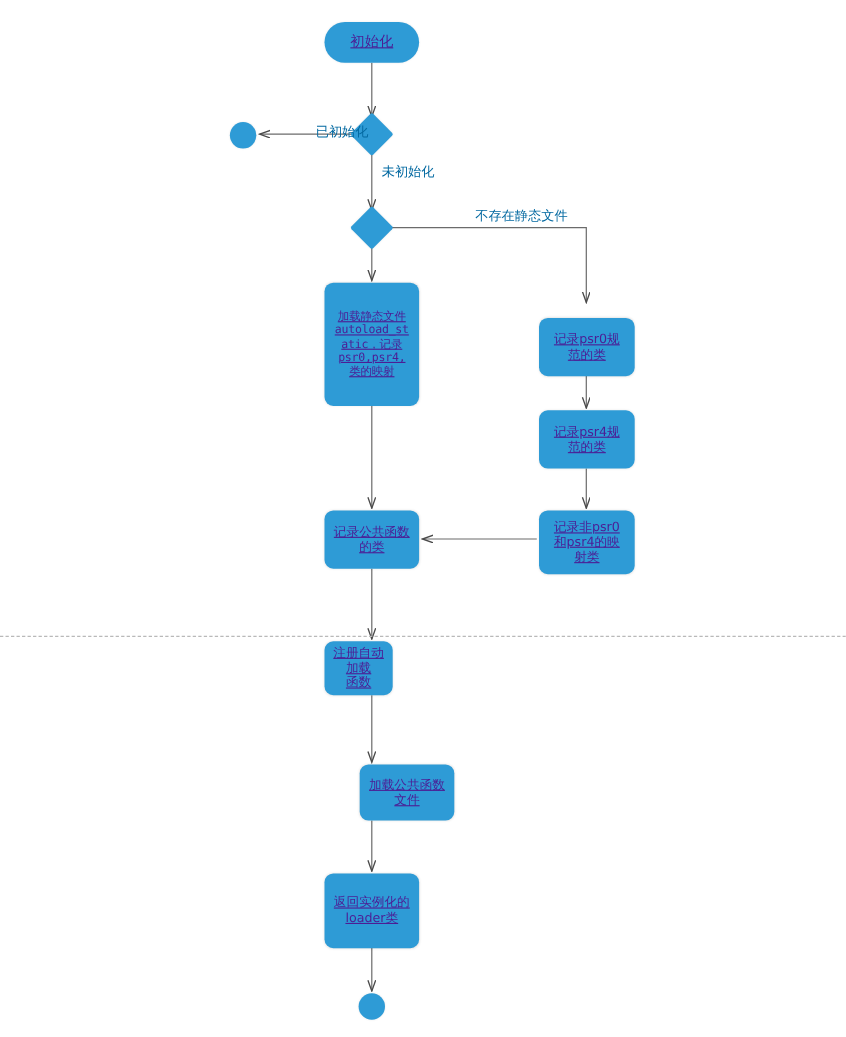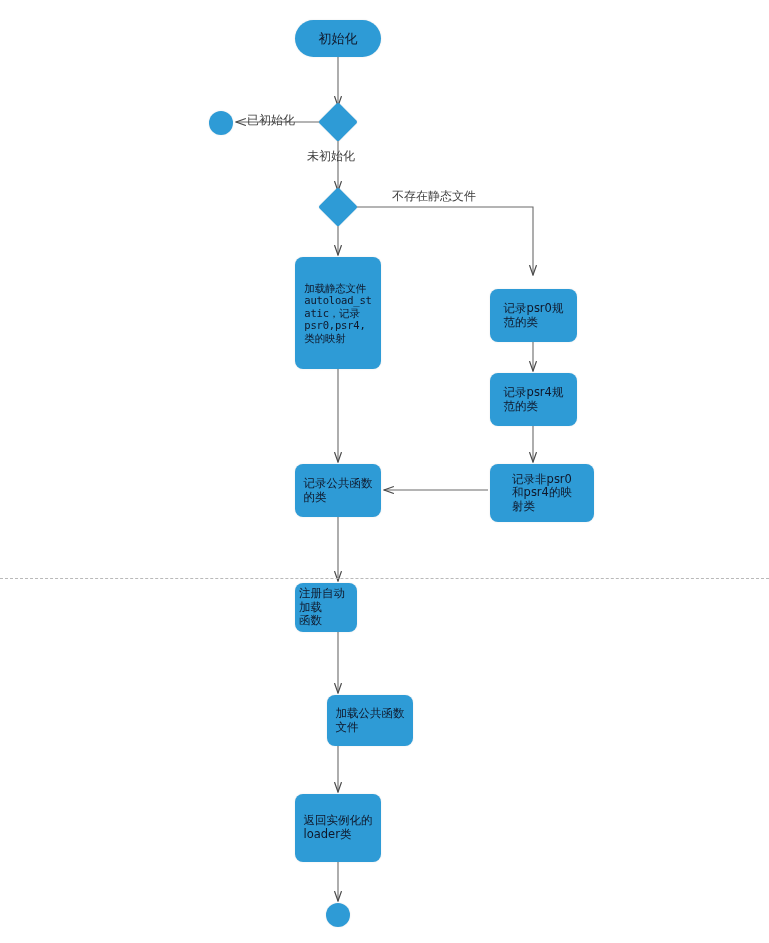--- a/index.html
+++ b/index.html
@@ -21,30 +21,32 @@
     position: absolute;
     left: 0;
     top: 0;
     width: 769px;
     height: 943px;
     pointer-events: none;
   }
   .node {
     position: absolute;
     background: #2e9bd6;
-    color: #0f172a;
+    color: #4c1d95;
     border-radius: 8px;
     box-sizing: border-box;
     display: flex;
     align-items: center;
     justify-content: center;
+    text-align: center;
     line-height: 1.18;
     font-size: 11.5px;
     padding: 2px 4px;
     box-shadow: 0 0 2px rgba(0,0,0,0.10);
+    text-decoration: underline;
   }
   .node .txt {
     display: block;
     white-space: pre-line;
     word-break: break-all;
   }
   .node.start {
     border-radius: 20px;
     font-size: 13px;
   }
@@ -61,22 +63,23 @@
     width: 28px;
     height: 28px;
     background: #2e9bd6;
     transform: rotate(45deg);
     border-radius: 2px;
     box-shadow: 0 0 2px rgba(0,0,0,0.10);
   }
   .edge-label {
     position: absolute;
     font-size: 12px;
-    color: #404040;
+    color: #0369a1;
     white-space: nowrap;
+    margin-left: 40px;
   }
   .page-break {
     position: absolute;
     left: 0;
     width: 769px;
     height: 0;
     border-top: 1px dashed #b9b9b9;
   }
   .mono {
     font-family: "DejaVu Sans Mono", "Liberation Mono", monospace;
@@ -139,21 +142,21 @@
   <div class="node" style="left:490px; top:277px; width:87px; height:53px;margin-top:12px;">
     <span class="txt">记录psr0规
 范的类</span>
   </div>
 
   <div class="node" style="left:490px; top:373px; width:87px; height:53px;">
     <span class="txt">记录psr4规
 范的类</span>
   </div>
 
-  <div class="node" style="left:490px; top:464px; width:104px; height:58px;">
+  <div class="node" style="left:490px; top:464px; width:87px; height:58px;">
     <span class="txt">记录非psr0
 和psr4的映
 射类</span>
   </div>
 
   <div class="node" style="left:295px; top:464px; width:86px; height:53px;">
     <span class="txt">记录公共函数
 的类</span>
   </div>
 

